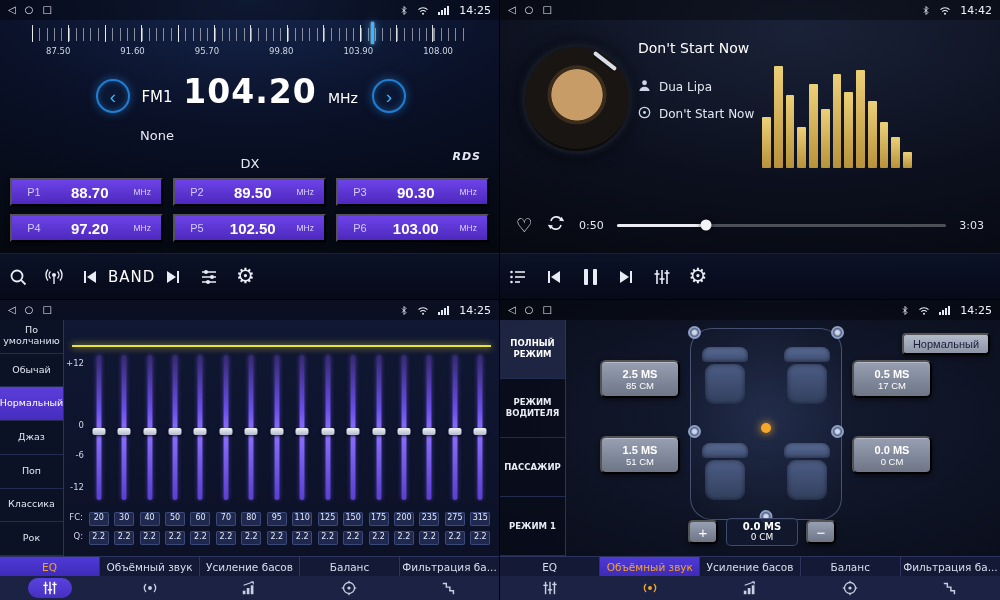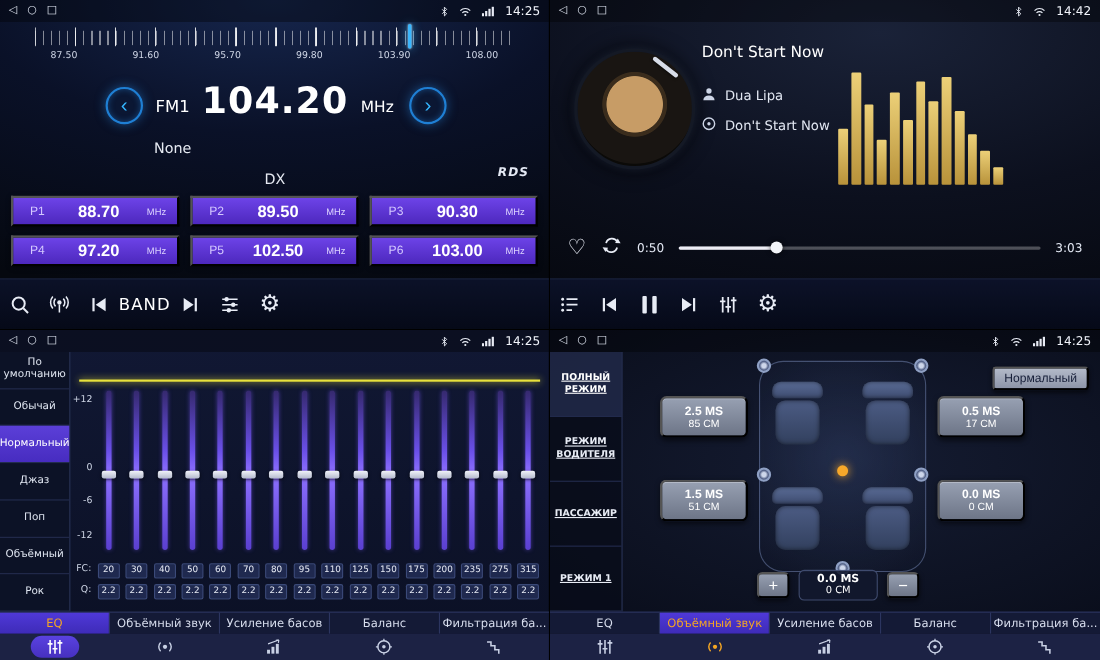--- a/index.html
+++ b/index.html
@@ -88,21 +88,21 @@
   .track .knob{position:absolute;left:50%;transform:translateX(-50%);top:50%;width:13px;height:7px;border-radius:2px;background:linear-gradient(180deg,#f0f2f8,#b4bacd);box-shadow:0 1px 3px rgba(0,0,0,.8);}
   .val-row{position:absolute;left:0;right:6px;height:14px;display:flex;}
   .val-row.fc{top:192px;}
   .val-row.q{top:211px;}
   .val-row .vlabel{width:22px;font-size:8.5px;color:#cfd6e6;text-align:right;padding-right:3px;}
   .val-row .cell{flex:1;display:flex;justify-content:center;}
   .val-row .cell span{min-width:20px;text-align:center;font-size:8px;color:#e6eaf4;background:rgba(42,54,100,.65);border:1px solid rgba(95,115,175,.45);border-radius:2px;padding:0 1px;}
 
   
   .sr-side{position:absolute;left:0;top:20px;bottom:44px;width:66px;background:rgba(8,12,26,.75);border-right:1px solid #2a3458;display:flex;flex-direction:column;}
-  .sr-side .item{flex:1;display:flex;align-items:center;justify-content:center;text-align:center;font-size:8.5px;font-weight:bold;line-height:1.25;color:#e8ecf5;border-bottom:1px solid #232c4e;padding:1px 3px;cursor:pointer;text-decoration:underline;}
+  .sr-side .item{flex:1;display:flex;align-items:center;justify-content:center;text-align:center;font-size:8.5px;font-weight:bold;line-height:1.25;color:#e8ecf5;border-bottom:1px solid #232c4e;padding:1px 3px;cursor:pointer;}
   .sr-side .item.active{background:rgba(70,84,140,.35);color:#fff;}
   .profile-btn{position:absolute;right:10px;top:33px;width:88px;height:22px;border-radius:4px;background:linear-gradient(180deg,#b3bac9,#8d95a8);color:#18203a;font-size:11px;display:flex;align-items:center;justify-content:center;cursor:pointer;box-shadow:0 2px 4px rgba(0,0,0,.55);}
   .delay-btn{position:absolute;width:80px;height:38px;border-radius:6px;background:linear-gradient(180deg,#97a0b2,#6d7587);box-shadow:0 2px 5px rgba(0,0,0,.5),inset 0 1px 0 rgba(255,255,255,.28);display:flex;flex-direction:column;align-items:center;justify-content:center;color:#fff;cursor:pointer;}
   .delay-btn .ms{font-size:11px;font-weight:bold;}
   .delay-btn .cm{font-size:9.5px;}
   .delay-btn.fl{left:100px;top:60px;}
   .delay-btn.fr{left:352px;top:60px;}
   .delay-btn.rl{left:100px;top:136px;}
   .delay-btn.rr{left:352px;top:136px;}
   .car{position:absolute;left:190px;top:28px;width:152px;height:192px;border-radius:22px;border:1px solid rgba(130,150,200,.45);background:radial-gradient(80% 70% at 50% 45%,rgba(70,90,140,.28),rgba(20,28,50,.08));}
@@ -430,21 +430,21 @@
       <div class="item active">
           <span>Нормальный</span>
         </div>
       <div class="item">
           <span>Джаз</span>
         </div>
       <div class="item">
           <span>Поп</span>
         </div>
       <div class="item">
-          <span>Объёмный</span>
+          <span>Классика</span>
         </div>
       <div class="item">
           <span>Рок</span>
         </div>
     </aside>
 
     <div class="eq-main">
       <div class="yellow-line"></div>
       <div class="eq-scale">
         <span class="s" style="top:38px">+12</span>

